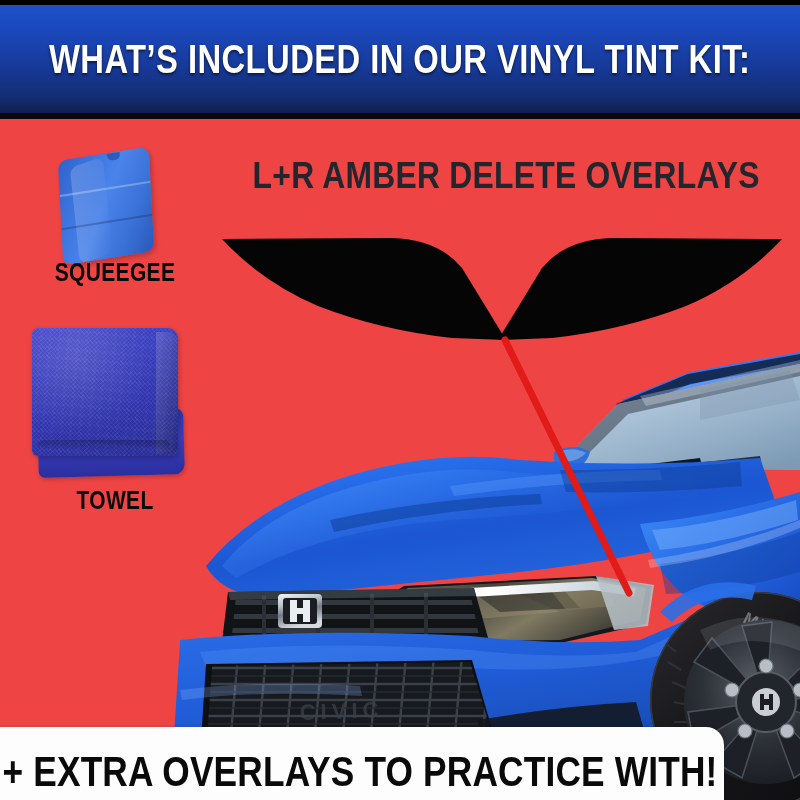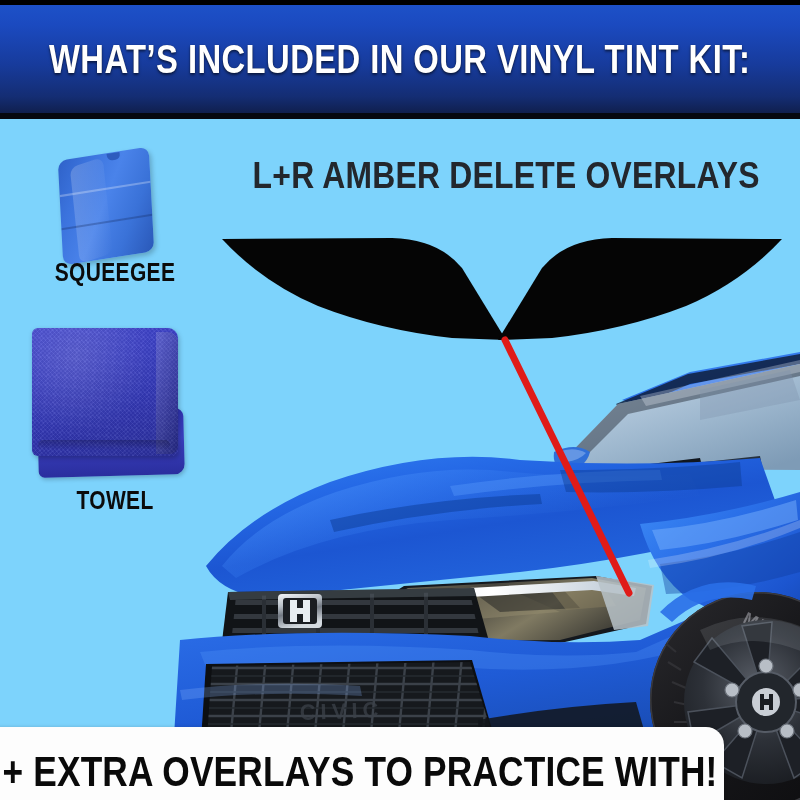--- a/index.html
+++ b/index.html
@@ -5,21 +5,21 @@
   html, body {
     margin: 0;
     padding: 0;
     background: #ffffff;
   }
   #page {
     position: relative;
     width: 800px;
     height: 800px;
     overflow: hidden;
-    background: #7dd3fc;
+    background: #ef4444;
     font-family: "Liberation Sans", sans-serif;
     -webkit-font-smoothing: antialiased;
   }
 
   
   .top-strip {
     position: absolute;
     left: 0; top: 0;
     width: 800px; height: 5px;
     background: #000000;

